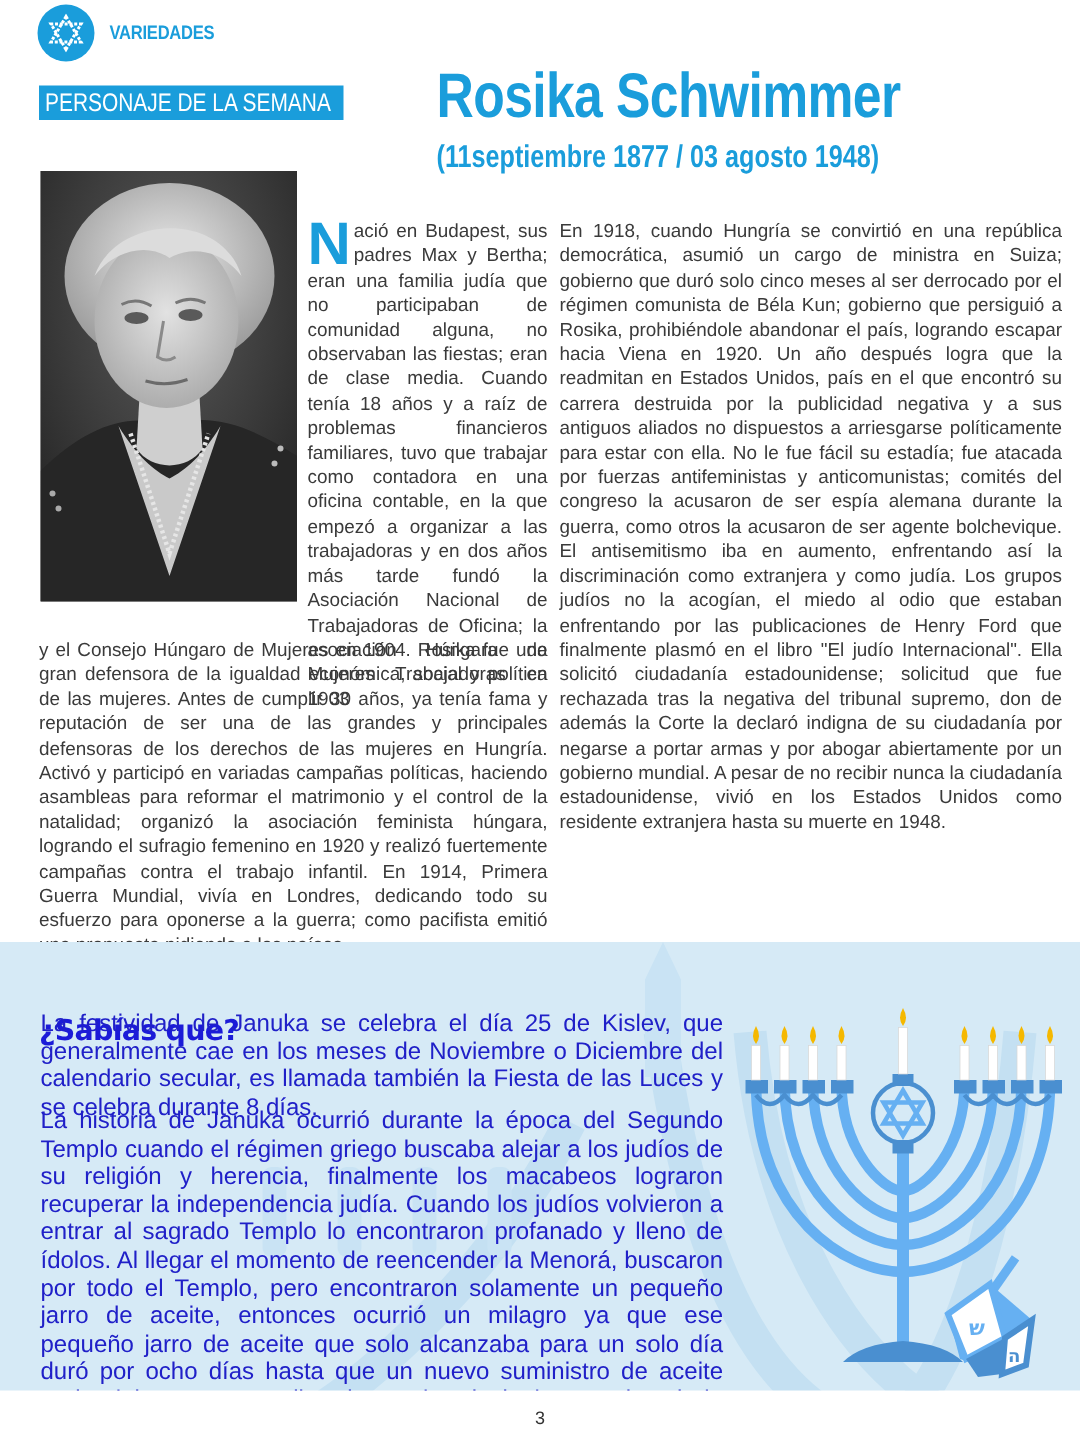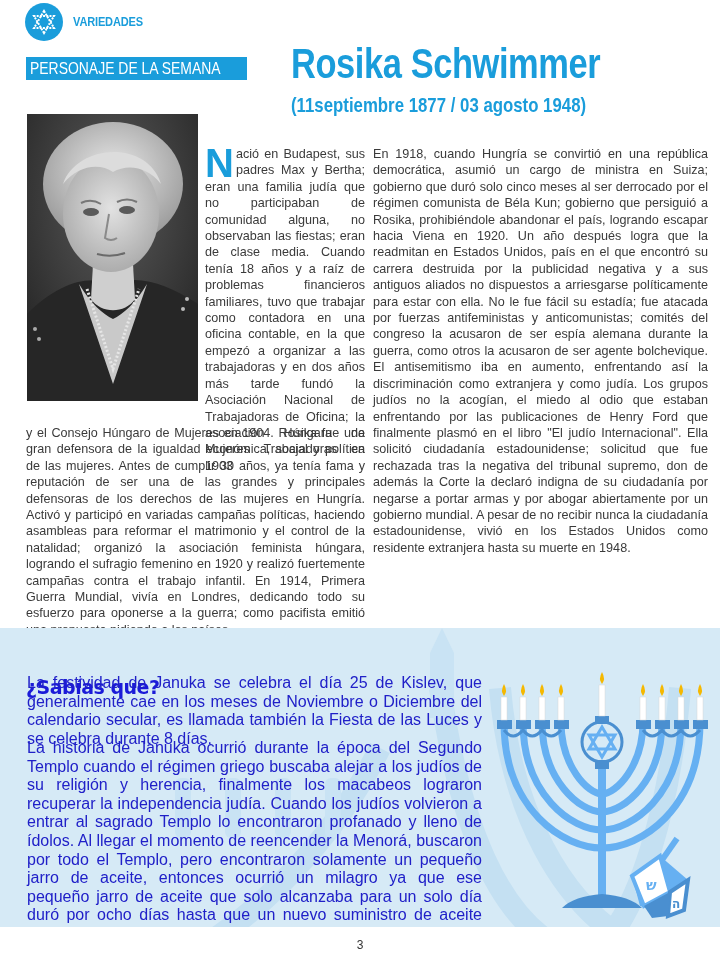--- a/index.html
+++ b/index.html
@@ -2,21 +2,21 @@
 <html><head>
 <meta charset="utf-8">
 <style>
   * { box-sizing: border-box; margin: 0; padding: 0; }
   html, body { width: 720px; height: 956px; background: #ffffff; overflow: hidden; }
   body { position: relative; font-family: "Liberation Sans", sans-serif; color: #333; }
 
   
   .section-icon { position: absolute; left: 25px; top: 3px; width: 38px; height: 38px; border-radius: 50%; background: #1a9ddb; display: flex; align-items: center; justify-content: center; }
   .section-label { position: absolute; left: 73px; top: 14px; font-family: "Liberation Sans", sans-serif; font-weight: bold; font-size: 13px; color: #1a9ddb; letter-spacing: -0.2px; transform: scaleX(0.85); transform-origin: left center; }
-  .weekly-tag { position: absolute; left: 26px; top: 57px; height: 23px; width: 221px; background: #1a9ddb; color: #fff; font-family: "Liberation Sans", sans-serif; font-size: 17px; line-height: 23px; padding-left: 4px; white-space: nowrap; overflow: hidden; }
+  .weekly-tag { position: absolute; left: 26px; top: 57px; height: 23px; width: 203px; background: #1a9ddb; color: #fff; font-family: "Liberation Sans", sans-serif; font-size: 17px; line-height: 23px; padding-left: 4px; white-space: nowrap; overflow: hidden; }
   .weekly-tag span { display: inline-block; transform: scaleX(0.82); transform-origin: left center; }
   .title { position: absolute; left: 291px; top: 40px; font-family: "Liberation Sans", sans-serif; font-weight: bold; font-size: 42px; color: #1a9ddb; white-space: nowrap; transform: scaleX(0.82); transform-origin: left top; letter-spacing: -0.5px; }
   .dates { position: absolute; left: 291px; top: 93px; font-family: "Liberation Sans", sans-serif; font-weight: bold; font-size: 21px; color: #1a9ddb; white-space: nowrap; transform: scaleX(0.8); transform-origin: left top; }
 
   
   .photo { position: absolute; left: 27px; top: 114px; width: 171px; height: 287px; overflow: hidden; background: #2a2a2a; }
 
   
   .bodytext { font-family: "Liberation Sans", sans-serif; font-size: 12.6px; line-height: 16.4px; color: #3a3a3a; text-align: justify; }
   .col-left-wrap { position: absolute; left: 205px; top: 146px; width: 160px; }

